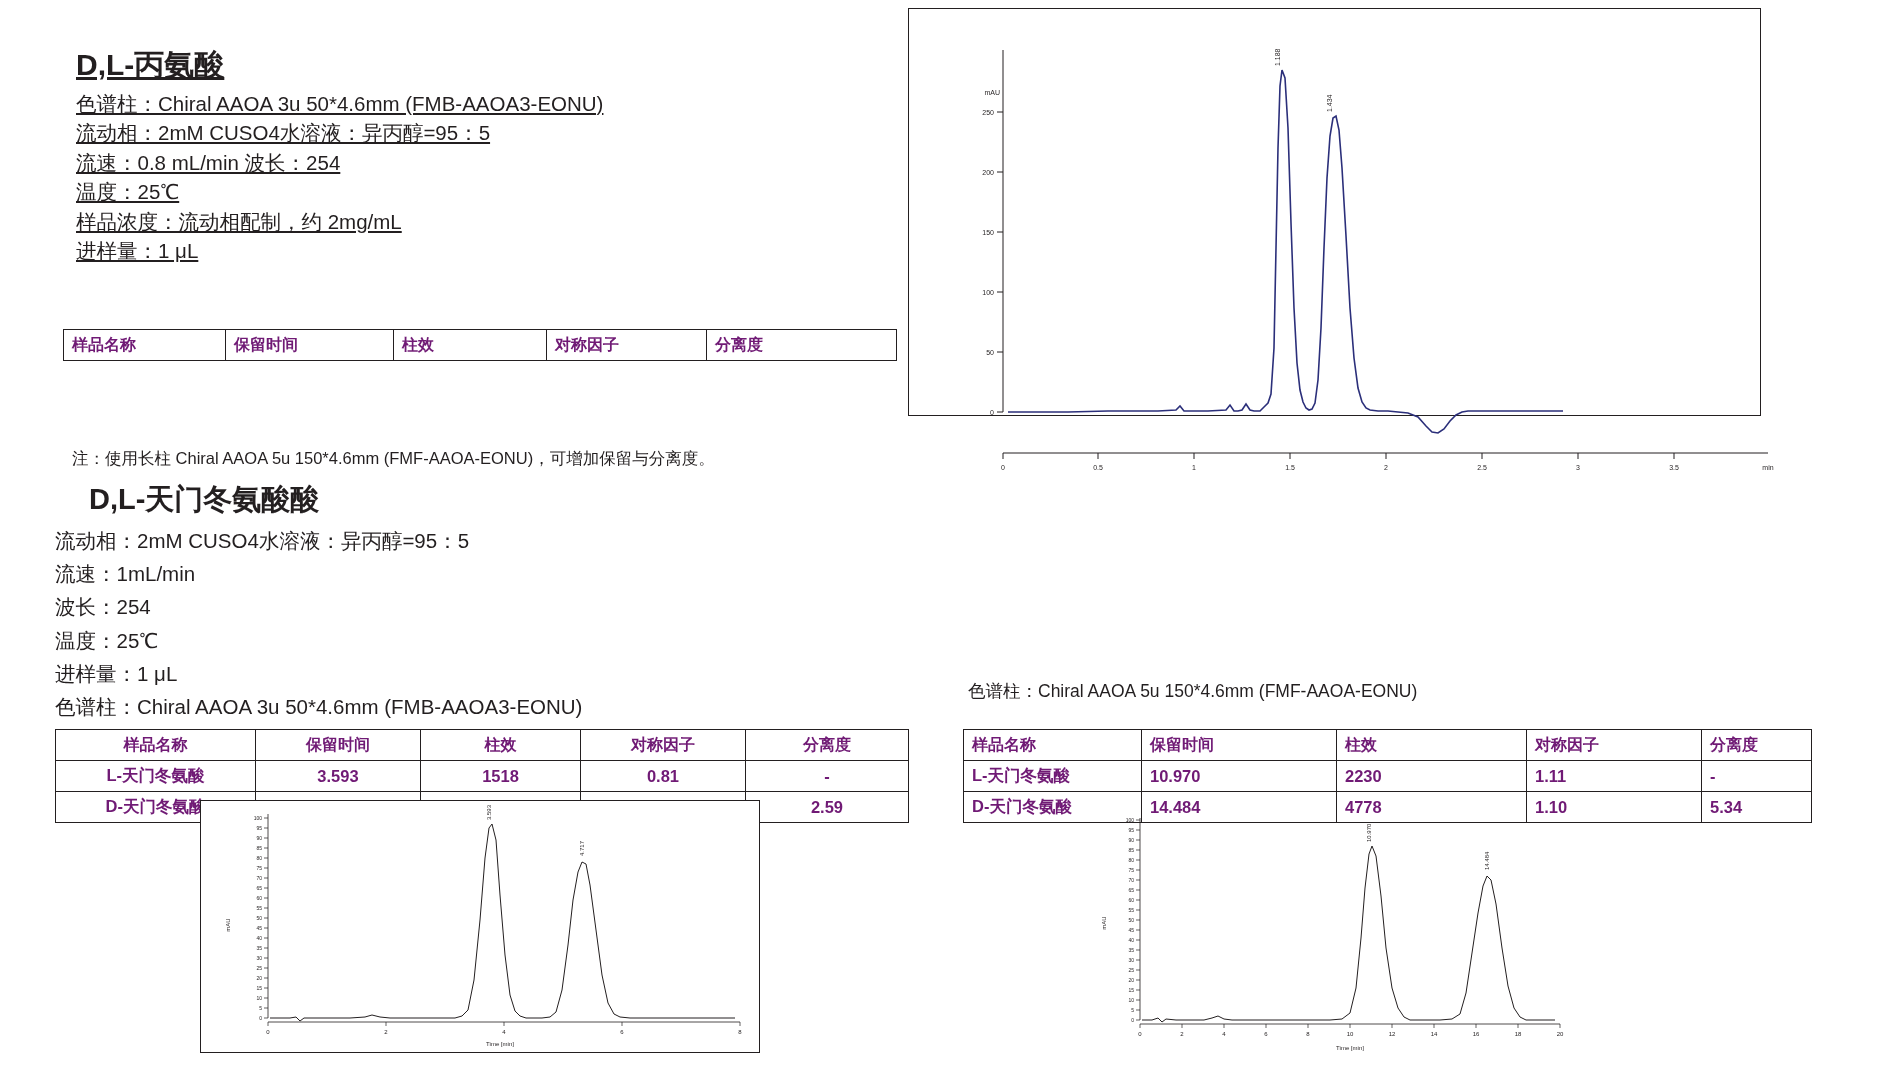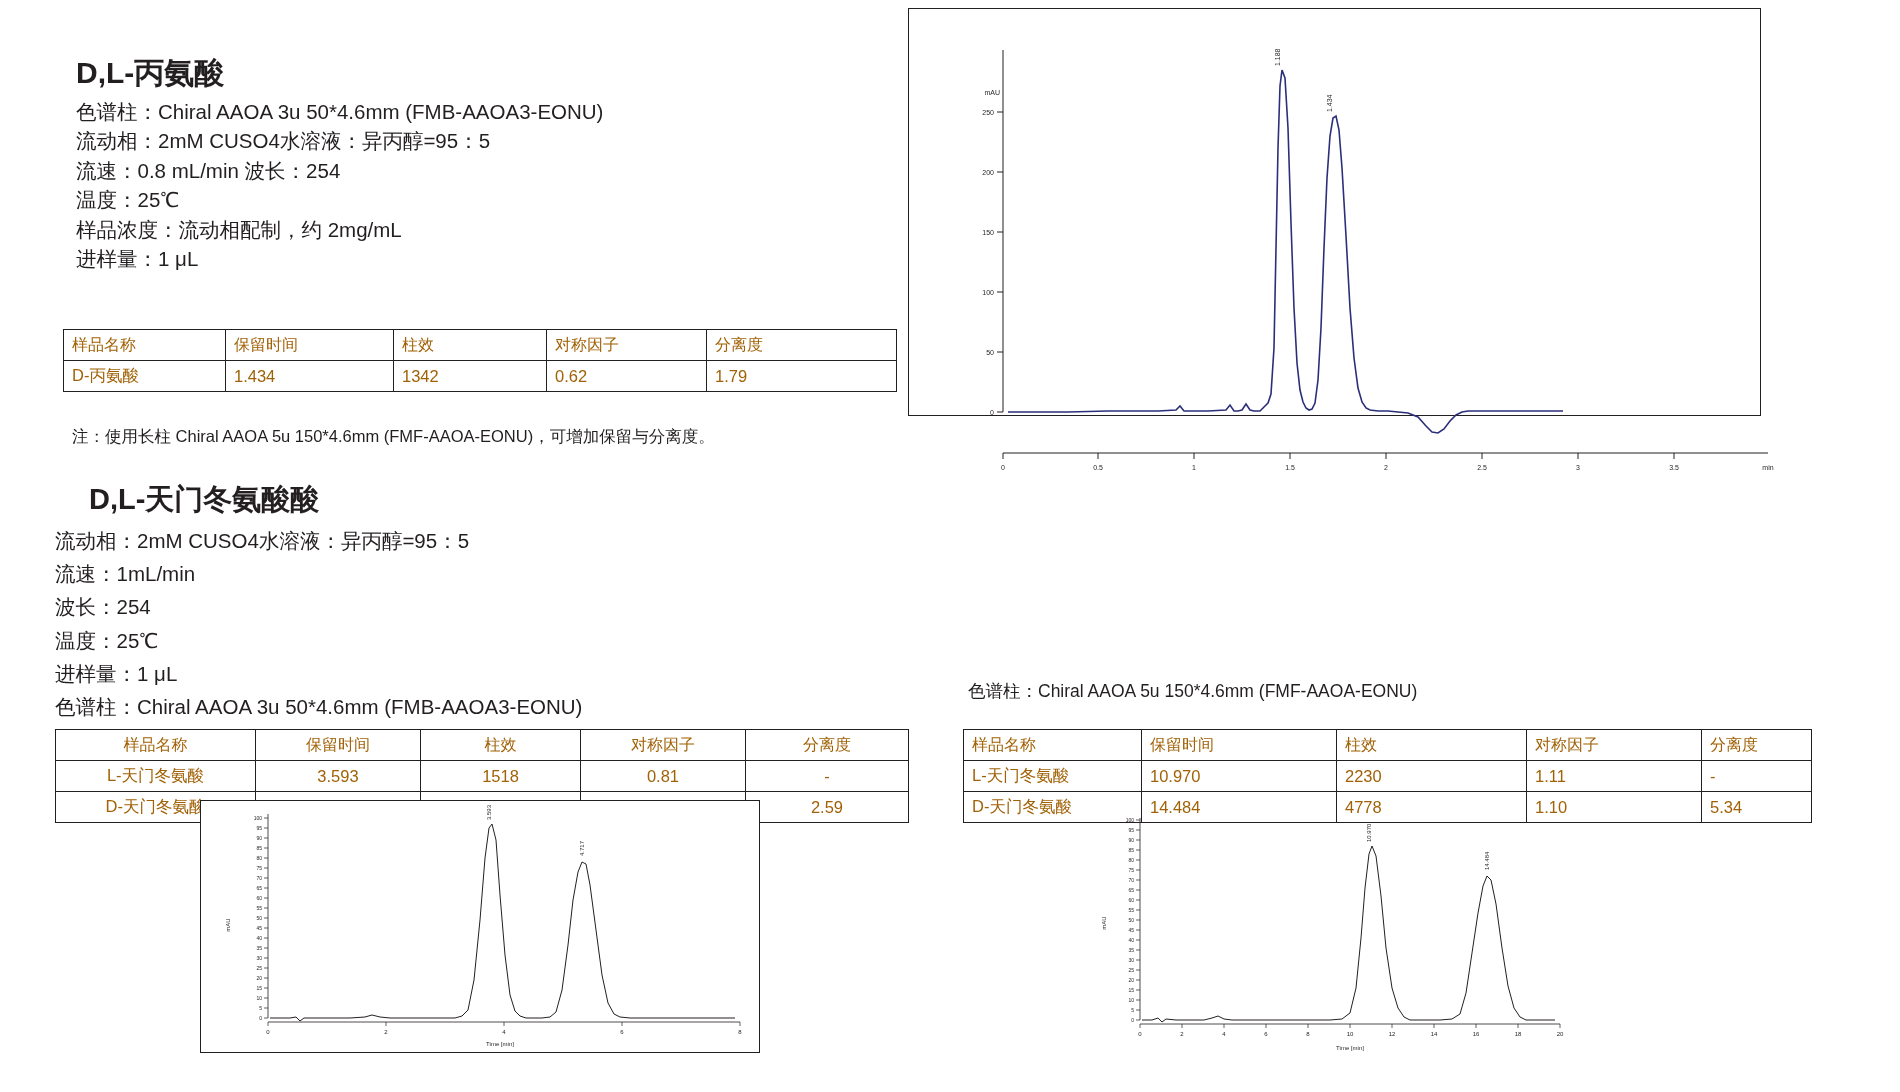--- a/index.html
+++ b/index.html
@@ -19,42 +19,44 @@
     position: absolute;
     left: 0; top: 0;
     width: 1900px;
     height: 1092px;
   }
 
   
   .sec1-text {
     position: absolute;
     left: 76px;
-    top: 56px;
+    top: 48px;
     width: 780px;
+    text-decoration: underline;
   }
   .title-big {
     font-size: 30px;
     font-weight: bold;
     letter-spacing: 0px;
     margin: 0 0 6px 0;
     line-height: 1.15;
   }
   .line {
     font-size: 20.5px;
     line-height: 1.44;
     white-space: nowrap;
   }
 
   
   table.grid {
     border-collapse: collapse;
     font-size: 16.5px;
-    color: #a16207;
+    color: #701a75;
     table-layout: fixed;
+    font-weight: bold;
   }
   table.grid td {
     border: 1px solid #231f20;
     padding: 4px 8px;
     height: 22px;
     vertical-align: middle;
     white-space: nowrap;
     overflow: hidden;
   }
   table.grid td.hdr {
@@ -66,21 +68,21 @@
     position: absolute;
     left: 63px;
     top: 329px;
     width: 833px;
   }
   .tbl1 table { width: 833px; }
 
   .note {
     position: absolute;
     left: 72px;
-    top: 426px;
+    top: 448px;
     font-size: 16.5px;
     white-space: nowrap;
   }
 
   
   .sec2-title {
     position: absolute;
     left: 55px;
     top: 480px;
     font-size: 29px;
@@ -189,27 +191,20 @@
           <col style="width:160px">
           <col style="width:190px">
       </colgroup>
       <tbody>
         <tr>
           <td class="hdr">样品名称</td>
           <td class="hdr">保留时间</td>
           <td class="hdr">柱效</td>
           <td class="hdr">对称因子</td>
           <td class="hdr">分离度</td>
-        </tr>
-        <tr>
-          <td>D-丙氨酸</td>
-          <td>1.434</td>
-          <td>1342</td>
-          <td>0.62</td>
-          <td>1.79</td>
         </tr>
       </tbody>
     </table>
   </div>
 
   <div class="note">注：使用长柱 Chiral AAOA 5u 150*4.6mm (FMF-AAOA-EONU)，可增加保留与分离度。</div>
 
   <div class="sec2-title">D,L-天门冬氨酸酸</div>
   <div class="sec2-lines">
     <div class="line">流动相：2mM CUSO4水溶液：异丙醇=95：5</div>

